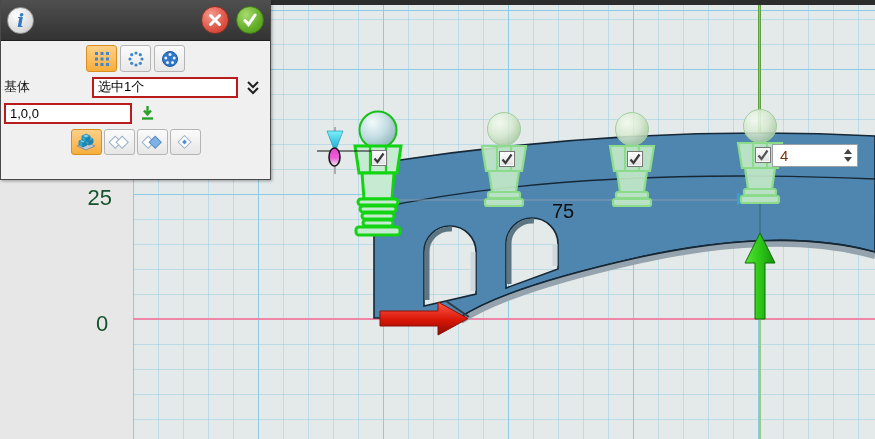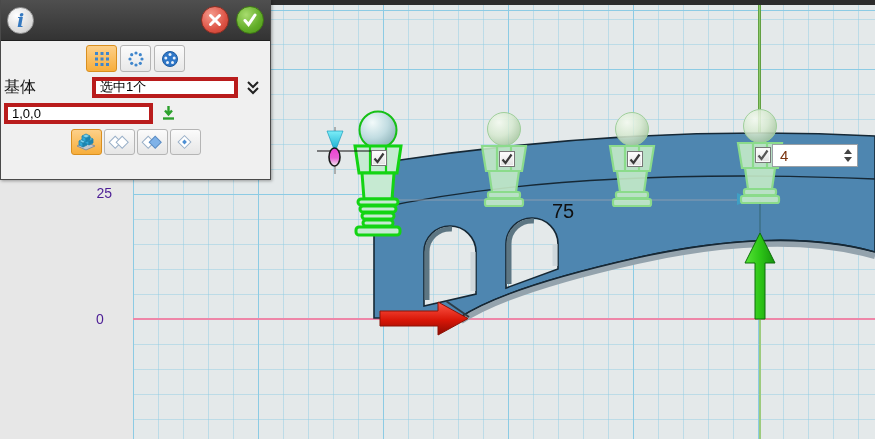--- a/index.html
+++ b/index.html
@@ -16,21 +16,21 @@
       repeating-linear-gradient(to bottom,#8ccbe4 0 1px,transparent 1px 125px),
       repeating-linear-gradient(to right,rgba(140,203,228,.45) 0 1px,transparent 1px 25px),
       repeating-linear-gradient(to bottom,rgba(140,203,228,.45) 0 1px,transparent 1px 25px);
     background-position:0 0,0 64px,0 0,14px 14px;}
   .pink-line{position:absolute;left:133px;top:318px;width:742px;height:2px;background:#ee86a8;}
   .green-vline-upper{position:absolute;left:758px;top:5px;width:3px;height:314px;
     background:linear-gradient(to right,#4c8c2e,#8cc86a,#4c8c2e);}
   .green-vline-lower{position:absolute;left:759px;top:319px;width:2px;height:120px;background:#9ccb7d;}
   .scene{position:absolute;left:0;top:0;}
 
-  .axis-label{position:absolute;color:#4c1d95;font-size:14px;}
+  .axis-label{position:absolute;color:#14532d;font-size:22px;}
   .dim-label{position:absolute;left:552px;top:184px;color:#101010;font-size:20px;margin-top:16px;}
 
   
   .cb{position:absolute;width:16px;height:16px;border:1px solid #777;
       background:linear-gradient(#ffffff,#e0e0e0);box-shadow:inset 0 0 0 1px #fafafa;
       display:flex;align-items:center;justify-content:center;}
   
   .spin{position:absolute;left:772px;top:144px;width:86px;height:23px;background:#fff;
         border:1px solid #9aa0a6;display:flex;align-items:center;}
   .spin .val{padding-left:7px;font-size:15px;color:#7a3410;}
@@ -57,25 +57,25 @@
              border:1px solid #8e2e22;}
   .ok-btn{background:radial-gradient(circle at 35% 30%,#a8dc6e,#62ad28 60%,#4c9416);
           border:1px solid #3f7a14;}
 
   .mode-row{display:flex;justify-content:center;gap:3px;margin-top:4px;}
   .sq-btn{width:31px;height:27px;border:1px solid #b5b5b5;border-radius:3px;
           background:linear-gradient(#fbfbfb,#e8e8e8);display:flex;align-items:center;justify-content:center;}
   .sq-btn.active{background:linear-gradient(#fdd089,#f7ae3c);border:1px solid #d98f1f;}
 
   .frow{display:flex;align-items:center;margin:4px 3px 0 3px;height:22px;}
-  .frow .lbl{width:88px;font-size:16px;color:#111;}
-  .frow input{height:21px;border:4px solid #b91c1c;background:#fff;font-size:13px;
+  .frow .lbl{width:88px;font-size:13px;color:#111;}
+  .frow input{height:21px;border:2px solid #b91c1c;background:#fff;font-size:13px;
               padding:0 4px;font-family:"Liberation Sans",sans-serif;}
   .inp-wide{width:146px;}
-  .inp-norm{width:149px;}
+  .inp-norm{width:128px;}
   .trail{width:22px;display:flex;align-items:center;justify-content:center;margin-left:4px;}
 
   .bottom-row{display:flex;justify-content:center;gap:2px;margin-top:5px;}
   .bsq-btn{width:31px;height:26px;border:1px solid #b5b5b5;border-radius:3px;
            background:linear-gradient(#fbfbfb,#e6e6e6);display:flex;align-items:center;justify-content:center;}
   .bsq-btn.active{background:linear-gradient(#fdd089,#f7ae3c);border:1px solid #d98f1f;}
 </style>
 </head>
 <body>
 

